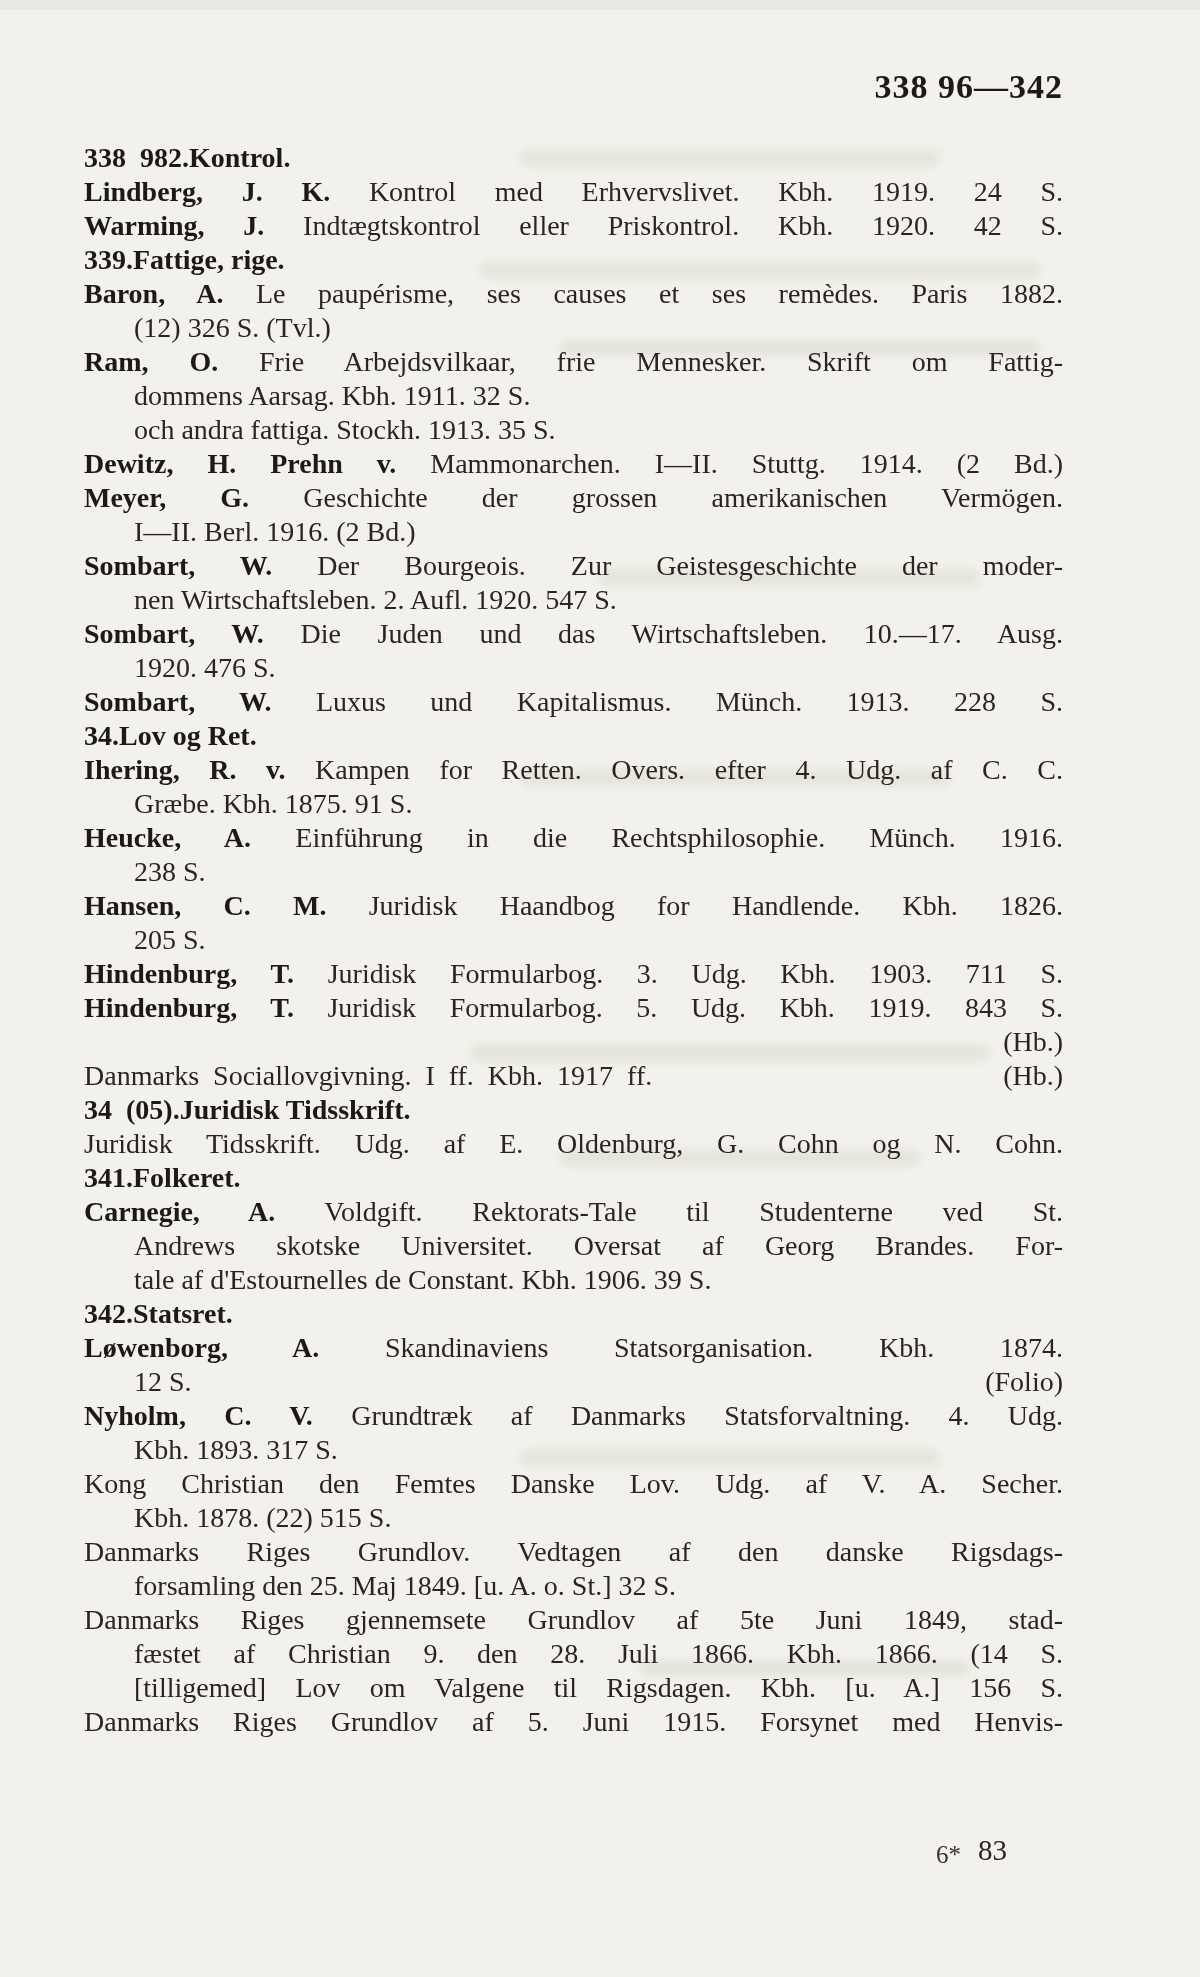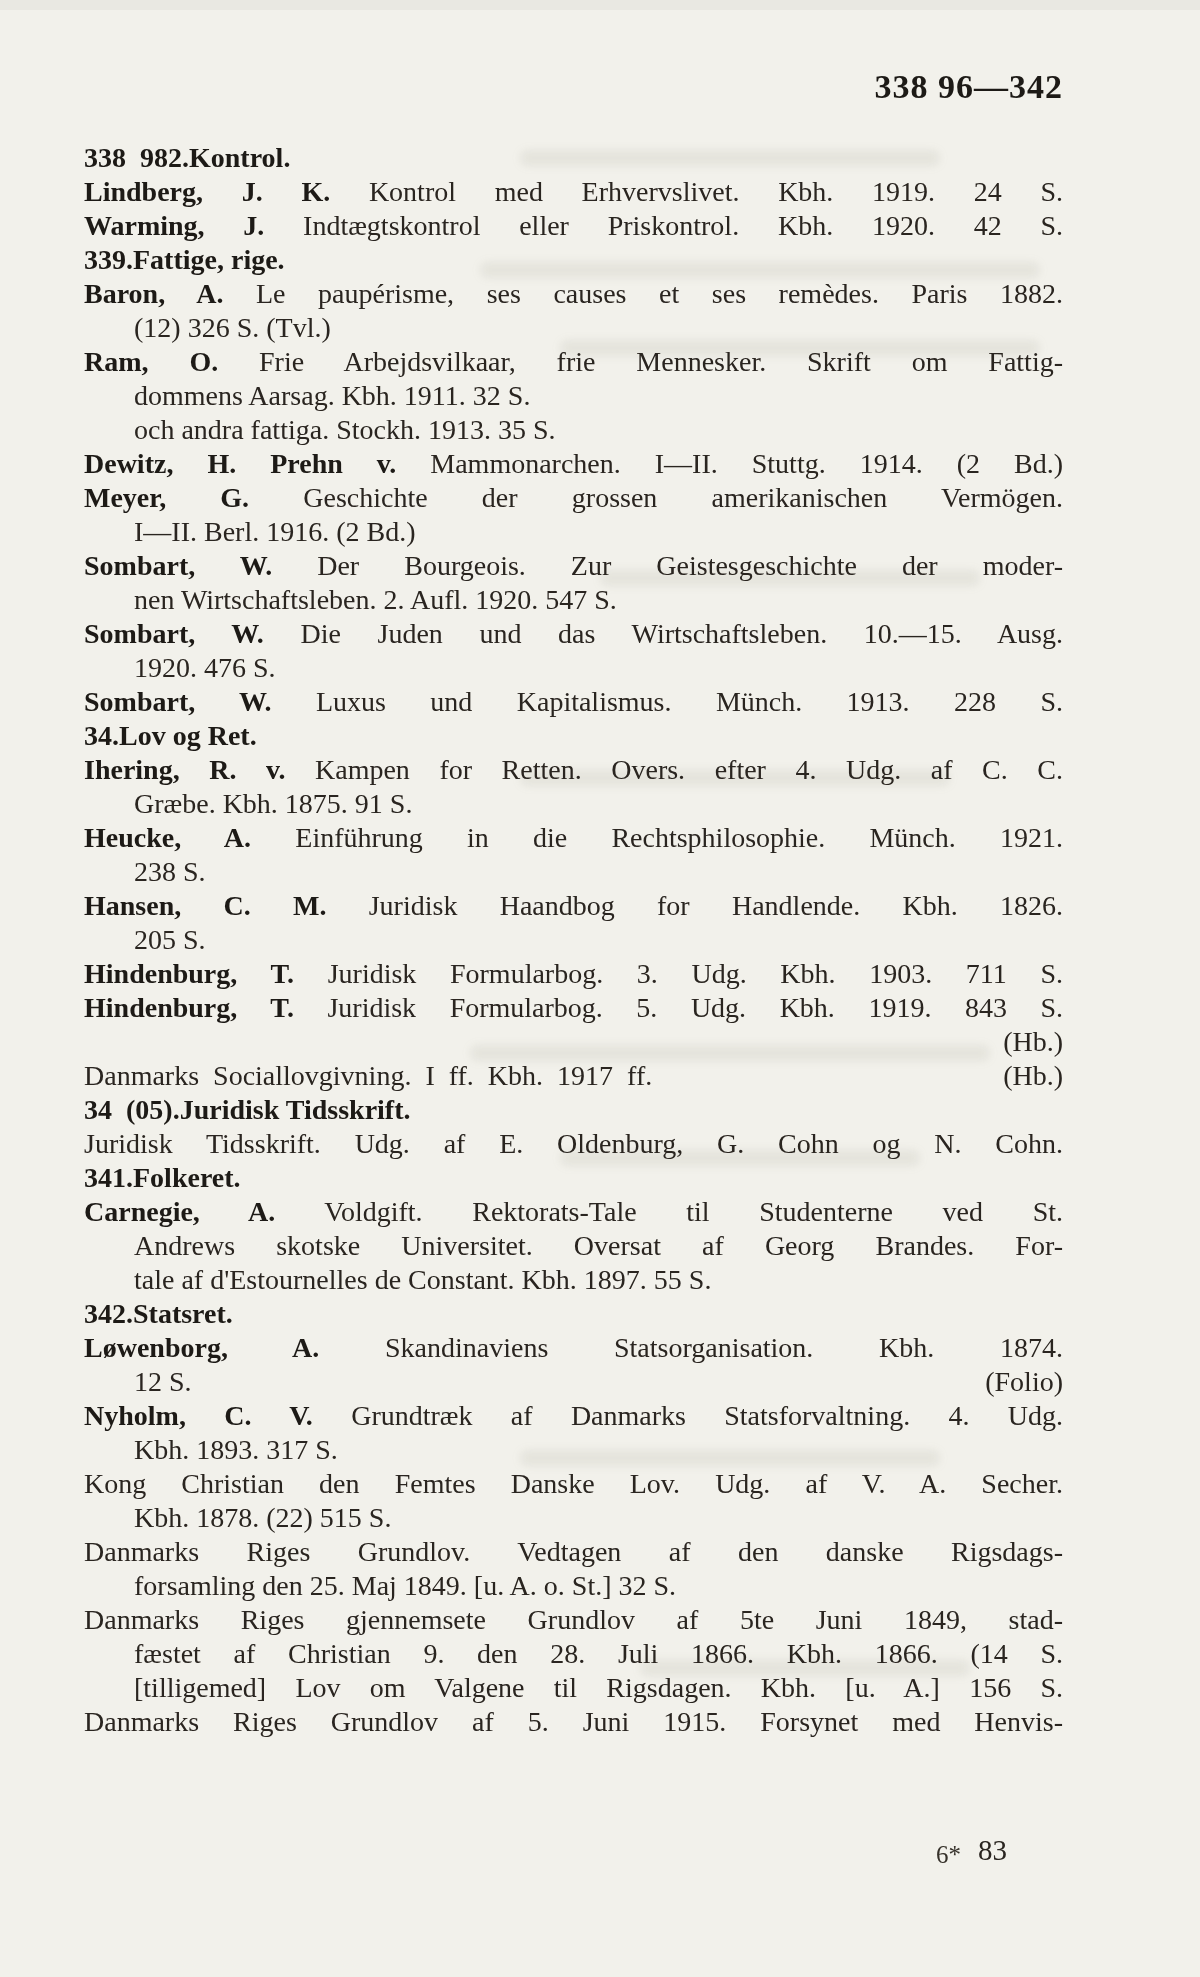--- a/index.html
+++ b/index.html
@@ -136,36 +136,36 @@
     <div class="row j"><span class="b">Dewitz, H. Prehn v.</span><span> Mammonarchen. I—II. Stuttg. 1914. (2 Bd.)</span></div>
 
     <div class="row j"><span class="b">Meyer, G.</span><span> Geschichte der grossen amerikanischen Vermögen.</span></div>
 
     <div class="row ind"><span>I—II. Berl. 1916. (2 Bd.)</span></div>
 
     <div class="row j"><span class="b">Sombart, W.</span><span> Der Bourgeois. Zur Geistesgeschichte der moder-</span></div>
 
     <div class="row ind"><span>nen Wirtschaftsleben. 2. Aufl. 1920. 547 S.</span></div>
 
-    <div class="row j"><span class="b">Sombart, W.</span><span> Die Juden und das Wirtschaftsleben. 10.—15. Ausg.</span></div>
+    <div class="row j"><span class="b">Sombart, W.</span><span> Die Juden und das Wirtschaftsleben. 10.—17. Ausg.</span></div>
 
     <div class="row ind"><span>1920. 476 S.</span></div>
 
     <div class="row j"><span class="b">Sombart, W.</span><span> Luxus und Kapitalismus. Münch. 1913. 228 S.</span></div>
 
     <div class="row sec">
         <span class="num">34.</span>
         <span>Lov og Ret.</span>
       </div>
 
     <div class="row j"><span class="b">Ihering, R. v.</span><span> Kampen for Retten. Overs. efter 4. Udg. af C. C.</span></div>
 
     <div class="row ind"><span>Græbe. Kbh. 1875. 91 S.</span></div>
 
-    <div class="row j"><span class="b">Heucke, A.</span><span> Einführung in die Rechtsphilosophie. Münch. 1921.</span></div>
+    <div class="row j"><span class="b">Heucke, A.</span><span> Einführung in die Rechtsphilosophie. Münch. 1916.</span></div>
 
     <div class="row ind"><span>238 S.</span></div>
 
     <div class="row j"><span class="b">Hansen, C. M.</span><span> Juridisk Haandbog for Handlende. Kbh. 1826.</span></div>
 
     <div class="row ind"><span>205 S.</span></div>
 
     <div class="row j"><span class="b">Hindenburg, T.</span><span> Juridisk Formularbog. 3. Udg. Kbh. 1903. 711 S.</span></div>
 
     <div class="row j"><span class="b">Hindenburg, T.</span><span> Juridisk Formularbog. 5. Udg. Kbh. 1919. 843 S.</span></div>
@@ -187,21 +187,21 @@
 
     <div class="row sec">
         <span class="num">341.</span>
         <span>Folkeret.</span>
       </div>
 
     <div class="row j"><span class="b">Carnegie, A.</span><span> Voldgift. Rektorats-Tale til Studenterne ved St.</span></div>
 
     <div class="row ind j"><span>Andrews skotske Universitet. Oversat af Georg Brandes. For-</span></div>
 
-    <div class="row ind"><span>tale af d'Estournelles de Constant. Kbh. 1897. 55 S.</span></div>
+    <div class="row ind"><span>tale af d'Estournelles de Constant. Kbh. 1906. 39 S.</span></div>
 
     <div class="row sec">
         <span class="num">342.</span>
         <span>Statsret.</span>
       </div>
 
     <div class="row j"><span class="b">Løwenborg, A.</span><span> Skandinaviens Statsorganisation. Kbh. 1874.</span></div>
 
     <div class="row split ind">
         <span>12 S.</span>

